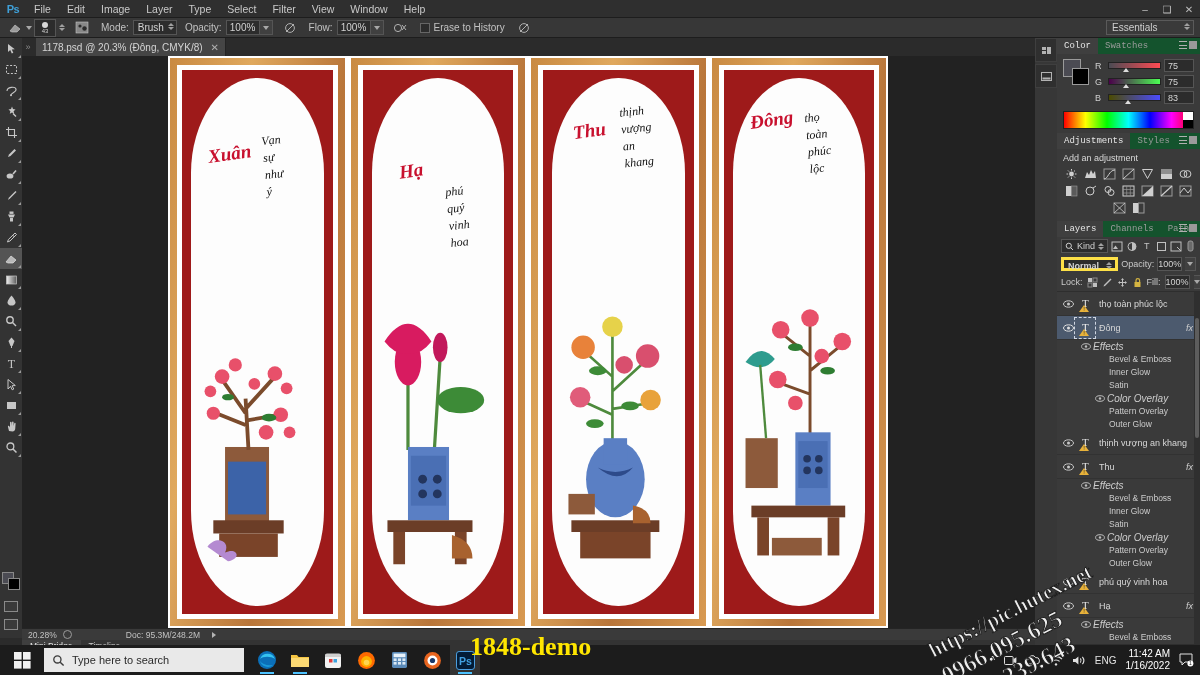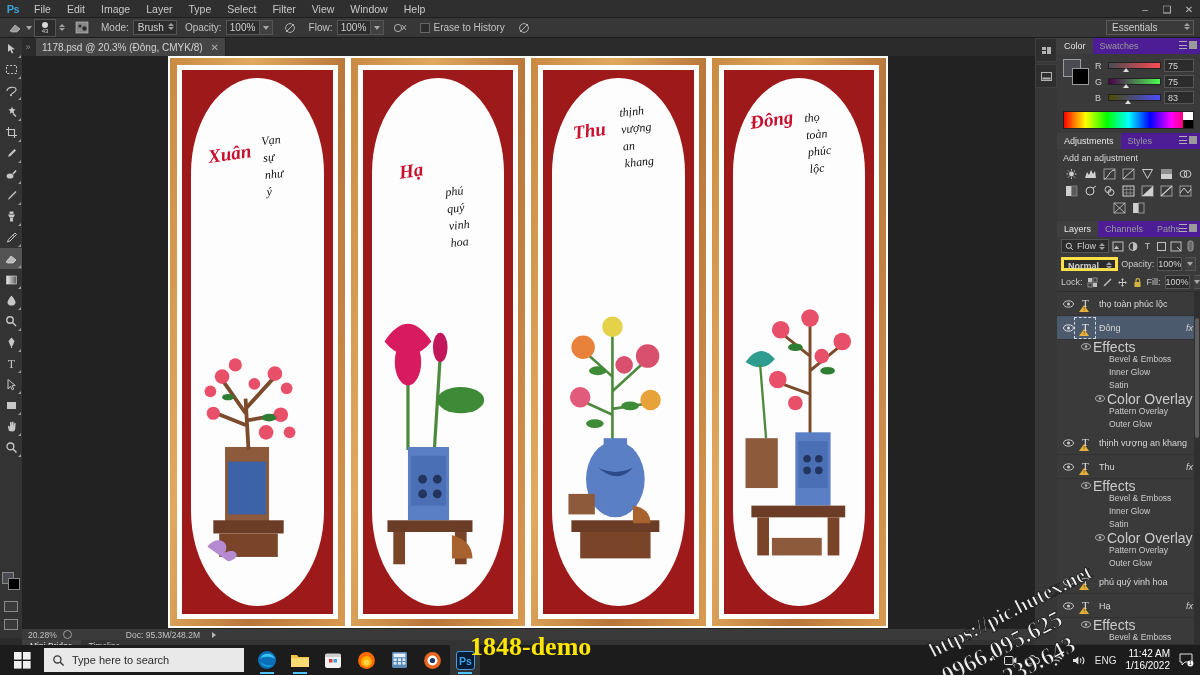--- a/index.html
+++ b/index.html
@@ -97,21 +97,21 @@
     display:flex; align-items:center; }
   .btab { font-size:8.5px; color:#cdcdcd; padding:0 8px; line-height:13px; height:13px; }
   .btab.active { background:#3f3f3f; color:#e8e8e8; }
 
   
   .dockstrip { position:absolute; left:1035px; top:38px; width:22px; height:615px; background:#373737; }
   .dockicon { width:22px;height:24px;display:flex;align-items:center;justify-content:center;
     background:#2f2f2f; margin-bottom:2px; border:1px solid #3f3f3f; }
   .rpanel { position:absolute; left:1057px; top:38px; width:143px; height:615px; background:#3a3a3a; }
 
-  .ptabs { display:flex; align-items:flex-start; height:16px; background:#4c1d95; position:relative; }
+  .ptabs { display:flex; align-items:flex-start; height:16px; background:#14532d; position:relative;font-family:Liberation Mono, monospace; }
   .ptab { font-size:9px; color:#9b9b9b; padding:0 7px; line-height:16px; height:16px; }
   .ptab.active { background:#3f3f3f; color:#e6e6e6; }
   .pmenu { position:absolute; right:3px; top:3px; display:flex; gap:2px; align-items:center; }
   .pmenu .bars { width:8px;height:8px; display:flex;flex-direction:column;justify-content:space-between; }
   .pmenu .bars i { display:block; height:1px; background:#b0b0b0; }
   .pmenu .sq { width:8px;height:8px;background:#9a9a9a; }
 
   
   .colorpanel { background:#3a3a3a; padding:5px 6px 4px 6px; }
   .crow { display:flex; align-items:center; margin-bottom:3px; }
@@ -153,21 +153,21 @@
   .layer { display:flex; align-items:center; height:24px; padding:0 4px;
     border-bottom:1px solid #323232; position:relative; }
   .layer.sel { background:#4c5a6e; }
   .eye { width:14px; display:flex; align-items:center; justify-content:center; }
   .lthumb { width:20px;height:20px;display:flex;align-items:center;justify-content:center; position:relative; }
   .lthumb.selbox { outline:1px dashed #cfd6e2; }
   .lname { color:#d8d8d8; font-size:9px; margin-left:4px; flex:1; white-space:nowrap; overflow:hidden; }
   .lfx { color:#d0d0d0; font-size:9px; font-style:italic; margin-right:3px; }
   .effrow { display:flex; align-items:center; height:13px; padding-left:22px; }
   .effrow .eye2 { width:14px; display:flex;align-items:center;justify-content:center; }
-  .effname { color:#cccccc; font-size:14px; }
+  .effname { color:#cccccc; font-size:10px;font-style:italic; }
   .effsub { padding-left:52px; color:#cccccc; font-size:8.5px; height:13px; line-height:13px; }
   .lscroll { position:absolute; right:0; top:0; width:6px; height:100%; background:#2f2f2f; }
   .lscroll i { position:absolute; left:1px; width:4px; background:#5d5d5d; border-radius:2px; }
   .lbottom { display:flex; align-items:center; justify-content:flex-end; gap:7px;
     height:18px; padding:0 6px; background:#3a3a3a; border-top:1px solid #2e2e2e; }
 
   
   .taskbar { position:absolute; left:0; top:645px; width:1200px; height:30px; background:#1c1c1c;
     display:flex; align-items:center; }
   .startbtn { width:44px;height:30px;display:flex;align-items:center;justify-content:center; }
@@ -813,21 +813,21 @@
           <div class="sq"></div>
         </div>
       </div>
 
       <div class="lrow">
         <div class="kindbox">
           <svg width="9" height="9" viewBox="0 0 9 9">
               <circle cx="3.8" cy="3.8" r="2.6" fill="none" stroke="#cfcfcf"></circle>
               <path d="M5.8 5.8 L8 8" stroke="#cfcfcf"></path>
             </svg>
-          <span>Flow</span>
+          <span>Kind</span>
           <span class="spin" style="margin-left:auto">
               <i class="up"></i>
               <i class="dn"></i>
             </span>
         </div>
         <div class="filtico">
             <svg width="12" height="11" viewBox="0 0 12 11">
               <rect x="1" y="1" width="10" height="9" fill="none" stroke="#c0c0c0"></rect>
               <path d="M2 8 L4.5 4.5 L7 8 Z" fill="#c0c0c0"></path>
             </svg>

